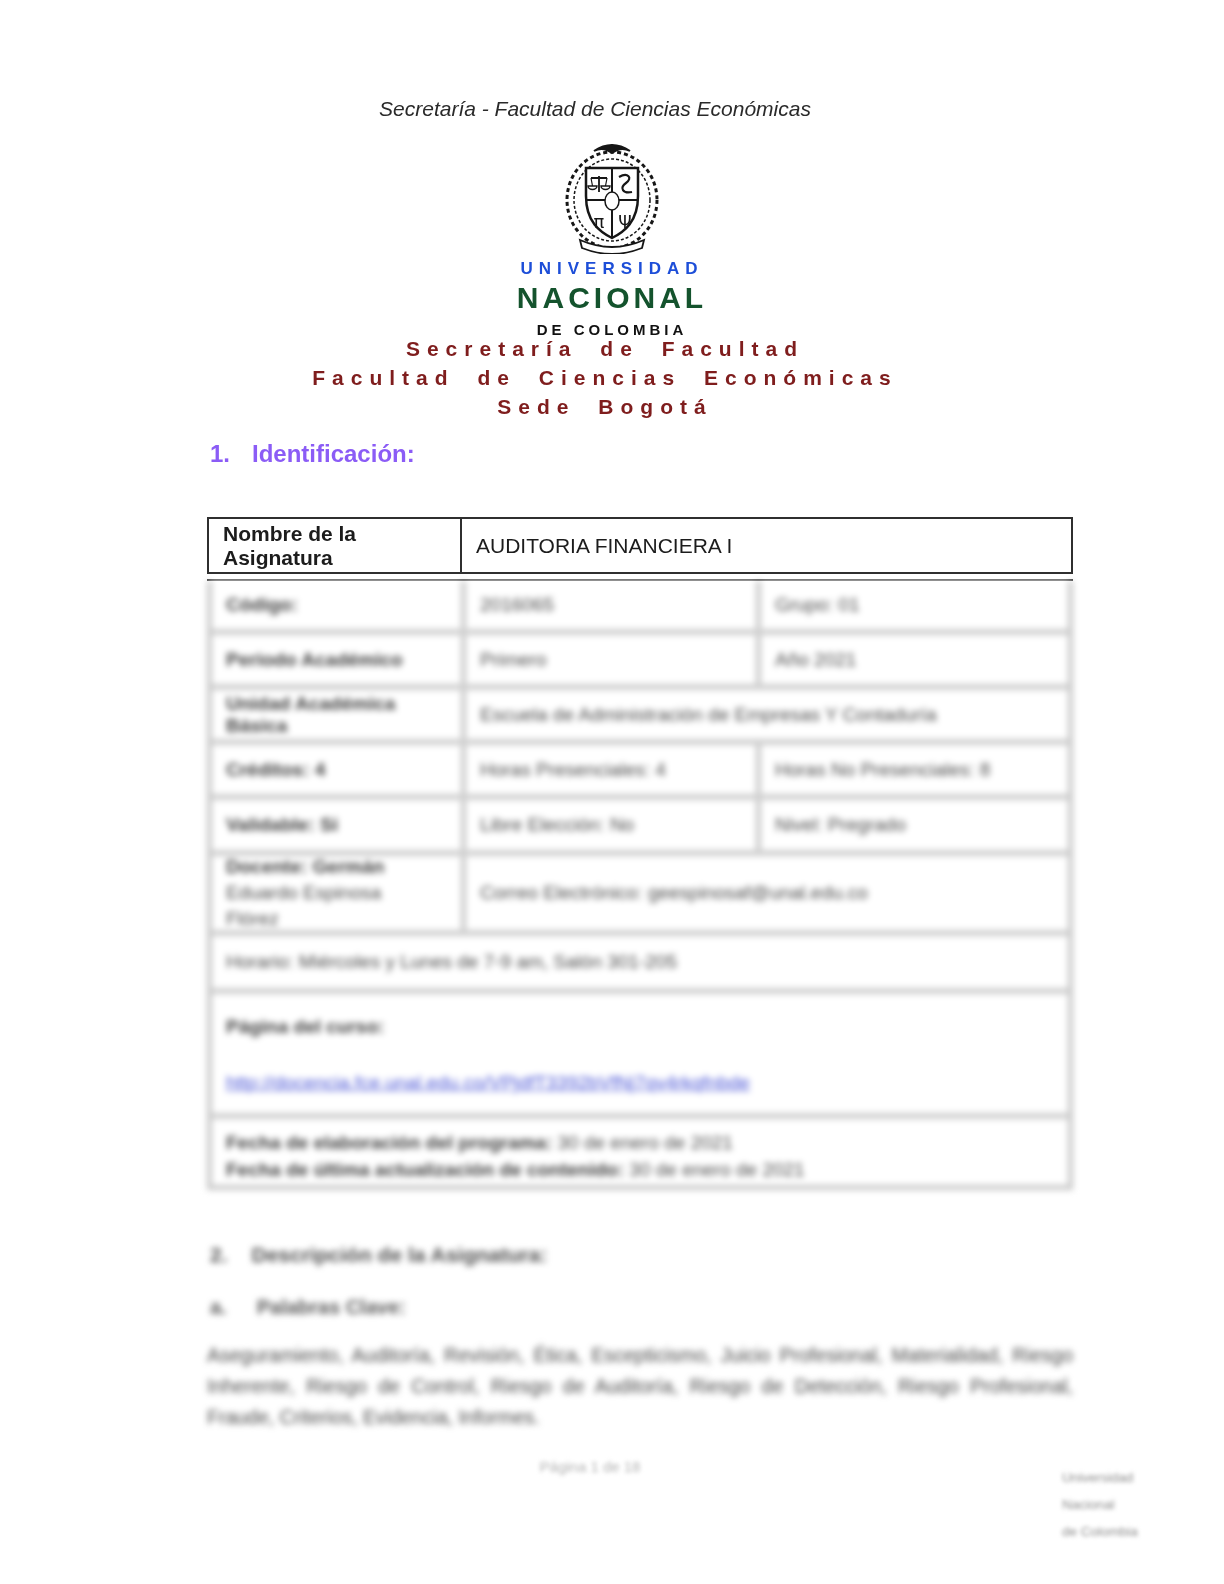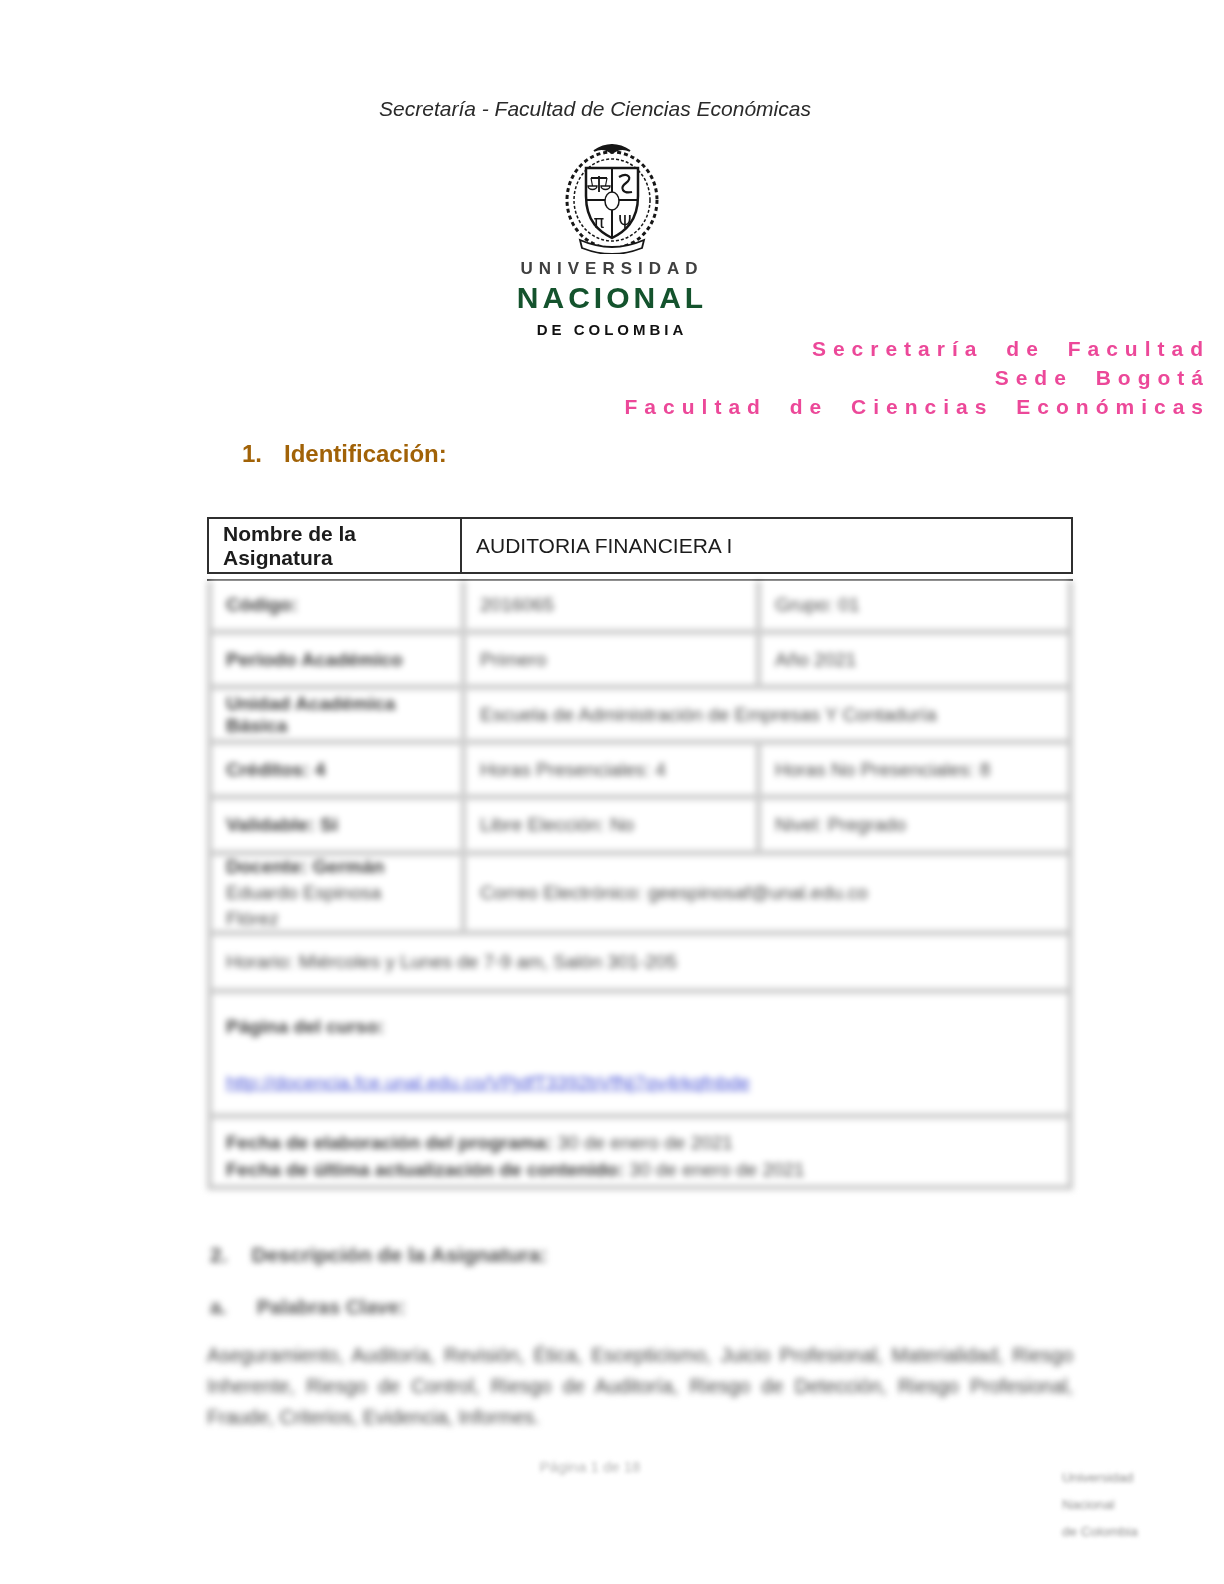--- a/index.html
+++ b/index.html
@@ -18,35 +18,35 @@
     position: absolute; top: 97px; left: 0; width: 1190px;
     text-align: center; font-style: italic; font-size: 21px; color:#2a2a2a;
   }
 
   
   .logo-block {
     position: absolute; top: 138px; left: 0; width: 1224px;
     text-align: center; line-height: 1;
   }
   .crest { display:block; margin: 0 auto; }
-  .logo-l1 { margin-top: 6px;  font-weight: bold; font-size: 17px; letter-spacing: 6px; color:#404040; }
+  .logo-l1 { margin-top: 6px;  font-weight: bold; font-size: 17px; letter-spacing: 6px; color:#1d4ed8; }
   .logo-l2 { margin-top: 6px;  font-weight: bold; font-size: 30px; letter-spacing: 4px; color:#14532d; }
   .logo-l3 { margin-top: 9px;  font-weight: bold; font-size: 15px; letter-spacing: 4px; color:#111; }
 
   
   .title-block {
     position: absolute; top: 334px; left: 0; width: 1210px;
-    text-align: right; font-weight: bold; font-size: 21px; color:#ec4899;
+    text-align: center; font-weight: bold; font-size: 21px; color:#7f1d1d;
     letter-spacing: 7px; word-spacing: 10px; line-height: 29px;
   }
 
   
   .sec1 {
     position: absolute; top: 440px; left: 210px;
-    font-weight: bold; font-size: 24px; color:#a16207;margin-left:32px;
+    font-weight: bold; font-size: 24px; color:#8b5cf6;
   }
   .sec1 .num { margin-right: 22px; }
 
   
   .idtable { position: absolute; top: 517px; left: 207px; width: 866px; }
 
   .row-clear {
     display: flex; box-sizing: border-box; height: 57px;
     border: 2px solid #2f2f2f; background:#fff;
   }
@@ -147,22 +147,22 @@
 
       <path d="M28,102 Q60,116 92,102 L90,110 Q60,122 30,110 Z" stroke-width="1.8" fill="#ffffff"></path>
     </svg>
     <div class="logo-l1">UNIVERSIDAD</div>
     <div class="logo-l2">NACIONAL</div>
     <div class="logo-l3">DE COLOMBIA</div>
   </div>
 
   <div class="title-block">
     <div>Secretaría de Facultad</div>
+    <div>Facultad de Ciencias Económicas</div>
     <div>Sede Bogotá</div>
-    <div>Facultad de Ciencias Económicas</div>
   </div>
 
   <div class="sec1">
     <span class="num">1.</span><span>Identificación:</span>
   </div>
 
   <div class="idtable">
 
     <div class="row-clear">
       <div class="cell c1">Nombre de la Asignatura</div>

